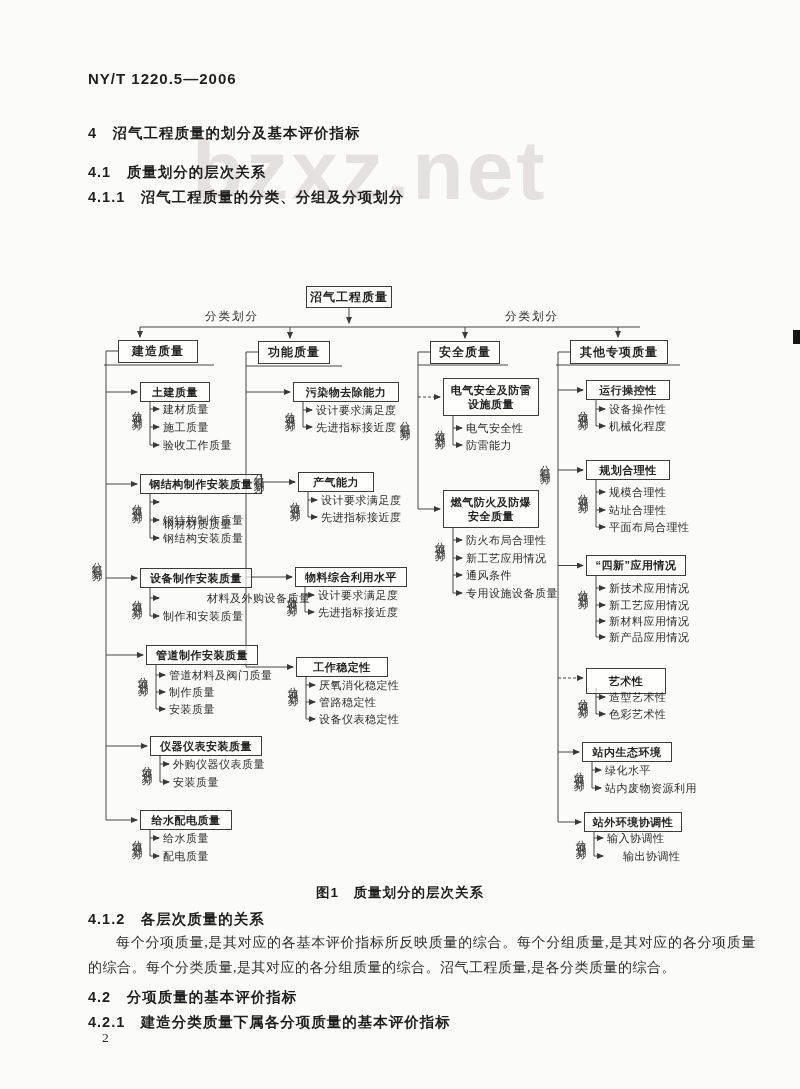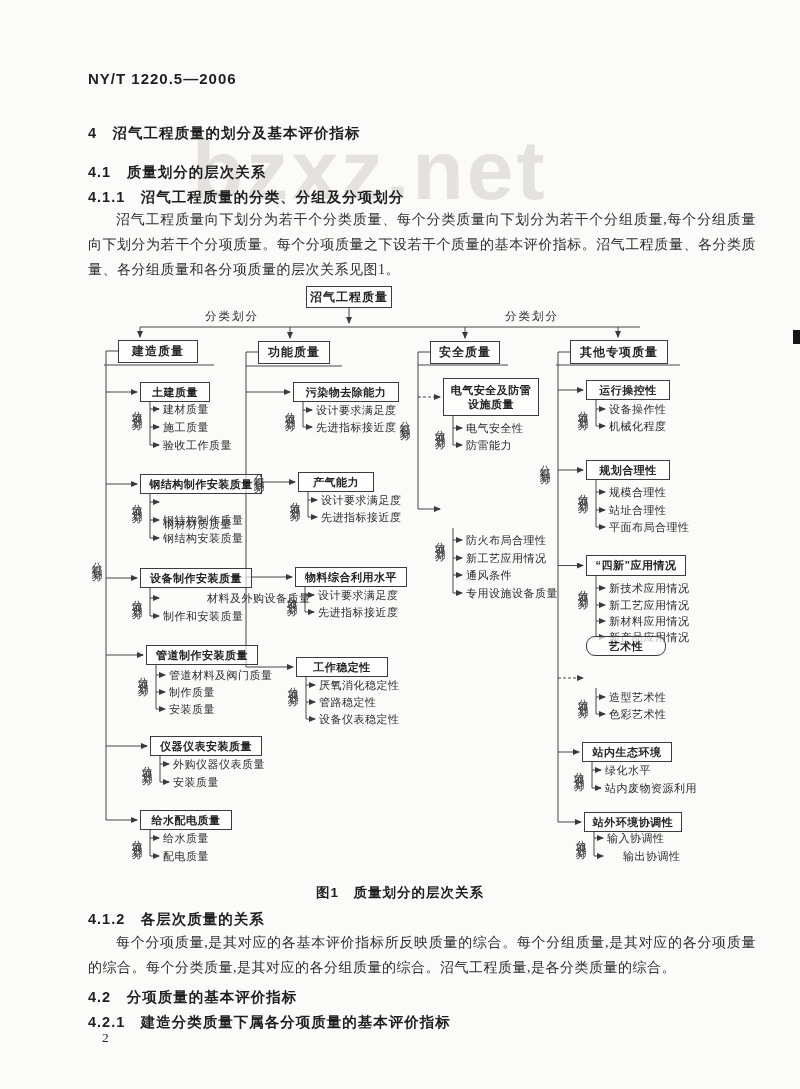--- a/index.html
+++ b/index.html
@@ -72,21 +72,20 @@
 
 <div class="page">
 
   <div class="watermark">bzxz.net</div>
 
   <div class="std-no">NY/T 1220.5—2006</div>
 
   <h2 class="h" style="top:124px">4　沼气工程质量的划分及基本评价指标</h2>
   <h3 class="h" style="top:163px">4.1　质量划分的层次关系</h3>
   <h4 class="h" style="top:188px">4.1.1　沼气工程质量的分类、分组及分项划分</h4>
-  <p class="para" style="top:208px">沼气工程质量向下划分为若干个分类质量、每个分类质量向下划分为若干个分组质量,每个分组质量向下划分为若干个分项质量。每个分项质量之下设若干个质量的基本评价指标。沼气工程质量、各分类质量、各分组质量和各分项质量的层次关系见图1。</p>
 
   <svg id="fig-svg" width="800" height="1089">
     <defs>
       <marker id="arw" markerWidth="7" markerHeight="6" refX="6" refY="3" orient="auto">
         <path d="M0,0 L7,3 L0,6 Z" fill="#3a3a3a"></path>
       </marker>
     </defs>
   <line x1="349" y1="308" x2="349" y2="323" stroke="#474747" stroke-width="1" marker-end="url(#arw)"></line>
       <line x1="140" y1="327" x2="640" y2="327" stroke="#474747" stroke-width="1"></line>
       <line x1="140" y1="327" x2="140" y2="337" stroke="#474747" stroke-width="1" marker-end="url(#arw)"></line>
@@ -239,20 +238,21 @@
       <div class="leaf" style="left: 319px; top: 685px;">厌氧消化稳定性</div>
       <div class="leaf" style="left: 319px; top: 702px;">管路稳定性</div>
       <div class="leaf" style="left: 319px; top: 719px;">设备仪表稳定性</div>
       <div class="vlab" style="left: 288px; top: 679px;">分项划分</div>
       <div class="nbox cat" style="left: 430px; top: 341px; width: 70px; height: 23px;">安全质量</div>
       <div class="vlab" style="left: 400px; top: 413px;">分组划分</div>
       <div class="nbox grp wrap" style="left: 443px; top: 378px; width: 96px; height: 38px;">电气安全及防雷设施质量</div>
       <div class="leaf" style="left: 466px; top: 428px;">电气安全性</div>
       <div class="leaf" style="left: 466px; top: 445px;">防雷能力</div>
       <div class="vlab" style="left: 435px; top: 422px;">分项划分</div>
+      <div class="nbox grp wrap" style="left: 443px; top: 490px; width: 96px; height: 38px;">燃气防火及防爆安全质量</div>
       <div class="leaf" style="left: 466px; top: 540px;">防火布局合理性</div>
       <div class="leaf" style="left: 466px; top: 558px;">新工艺应用情况</div>
       <div class="leaf" style="left: 466px; top: 575px;">通风条件</div>
       <div class="leaf" style="left: 466px; top: 593px;">专用设施设备质量</div>
       <div class="vlab" style="left: 435px; top: 534px;">分项划分</div>
       <div class="nbox cat" style="left: 570px; top: 340px; width: 98px; height: 24px;">其他专项质量</div>
       <div class="vlab" style="left: 540px; top: 457px;">分组划分</div>
       <div class="nbox grp" style="left: 586px; top: 380px; width: 84px; height: 20px;">运行操控性</div>
       <div class="leaf" style="left: 609px; top: 409px;">设备操作性</div>
       <div class="leaf" style="left: 609px; top: 426px;">机械化程度</div>
@@ -261,21 +261,21 @@
       <div class="leaf" style="left: 609px; top: 492px;">规模合理性</div>
       <div class="leaf" style="left: 609px; top: 510px;">站址合理性</div>
       <div class="leaf" style="left: 609px; top: 527px;">平面布局合理性</div>
       <div class="vlab" style="left: 578px; top: 486px;">分项划分</div>
       <div class="nbox grp" style="left: 586px; top: 555px; width: 100px; height: 21px;">“四新”应用情况</div>
       <div class="leaf" style="left: 609px; top: 588px;">新技术应用情况</div>
       <div class="leaf" style="left: 609px; top: 605px;">新工艺应用情况</div>
       <div class="leaf" style="left: 609px; top: 621px;">新材料应用情况</div>
       <div class="leaf" style="left: 609px; top: 637px;">新产品应用情况</div>
       <div class="vlab" style="left: 578px; top: 582px;">分项划分</div>
-      <div class="nbox grp" style="left: 586px; top: 636px; width: 80px; height: 20px; border-radius: 9px;">艺术性</div>
+      <div class="nbox grp" style="left: 586px; top: 668px; width: 80px; height: 26px;">艺术性</div>
       <div class="leaf" style="left: 609px; top: 697px;">造型艺术性</div>
       <div class="leaf" style="left: 609px; top: 714px;">色彩艺术性</div>
       <div class="vlab" style="left: 578px; top: 691px;">分项划分</div>
       <div class="nbox grp" style="left: 582px; top: 742px; width: 90px; height: 20px;">站内生态环境</div>
       <div class="leaf" style="left: 605px; top: 770px;">绿化水平</div>
       <div class="leaf" style="left: 605px; top: 788px;">站内废物资源利用</div>
       <div class="vlab" style="left: 574px; top: 764px;">分项划分</div>
       <div class="nbox grp" style="left: 584px; top: 812px; width: 98px; height: 20px;">站外环境协调性</div>
       <div class="leaf" style="left: 607px; top: 838px;">输入协调性</div>
       <div class="leaf" style="left: 607px; top: 856px; padding-left: 16px;">输出协调性</div>

